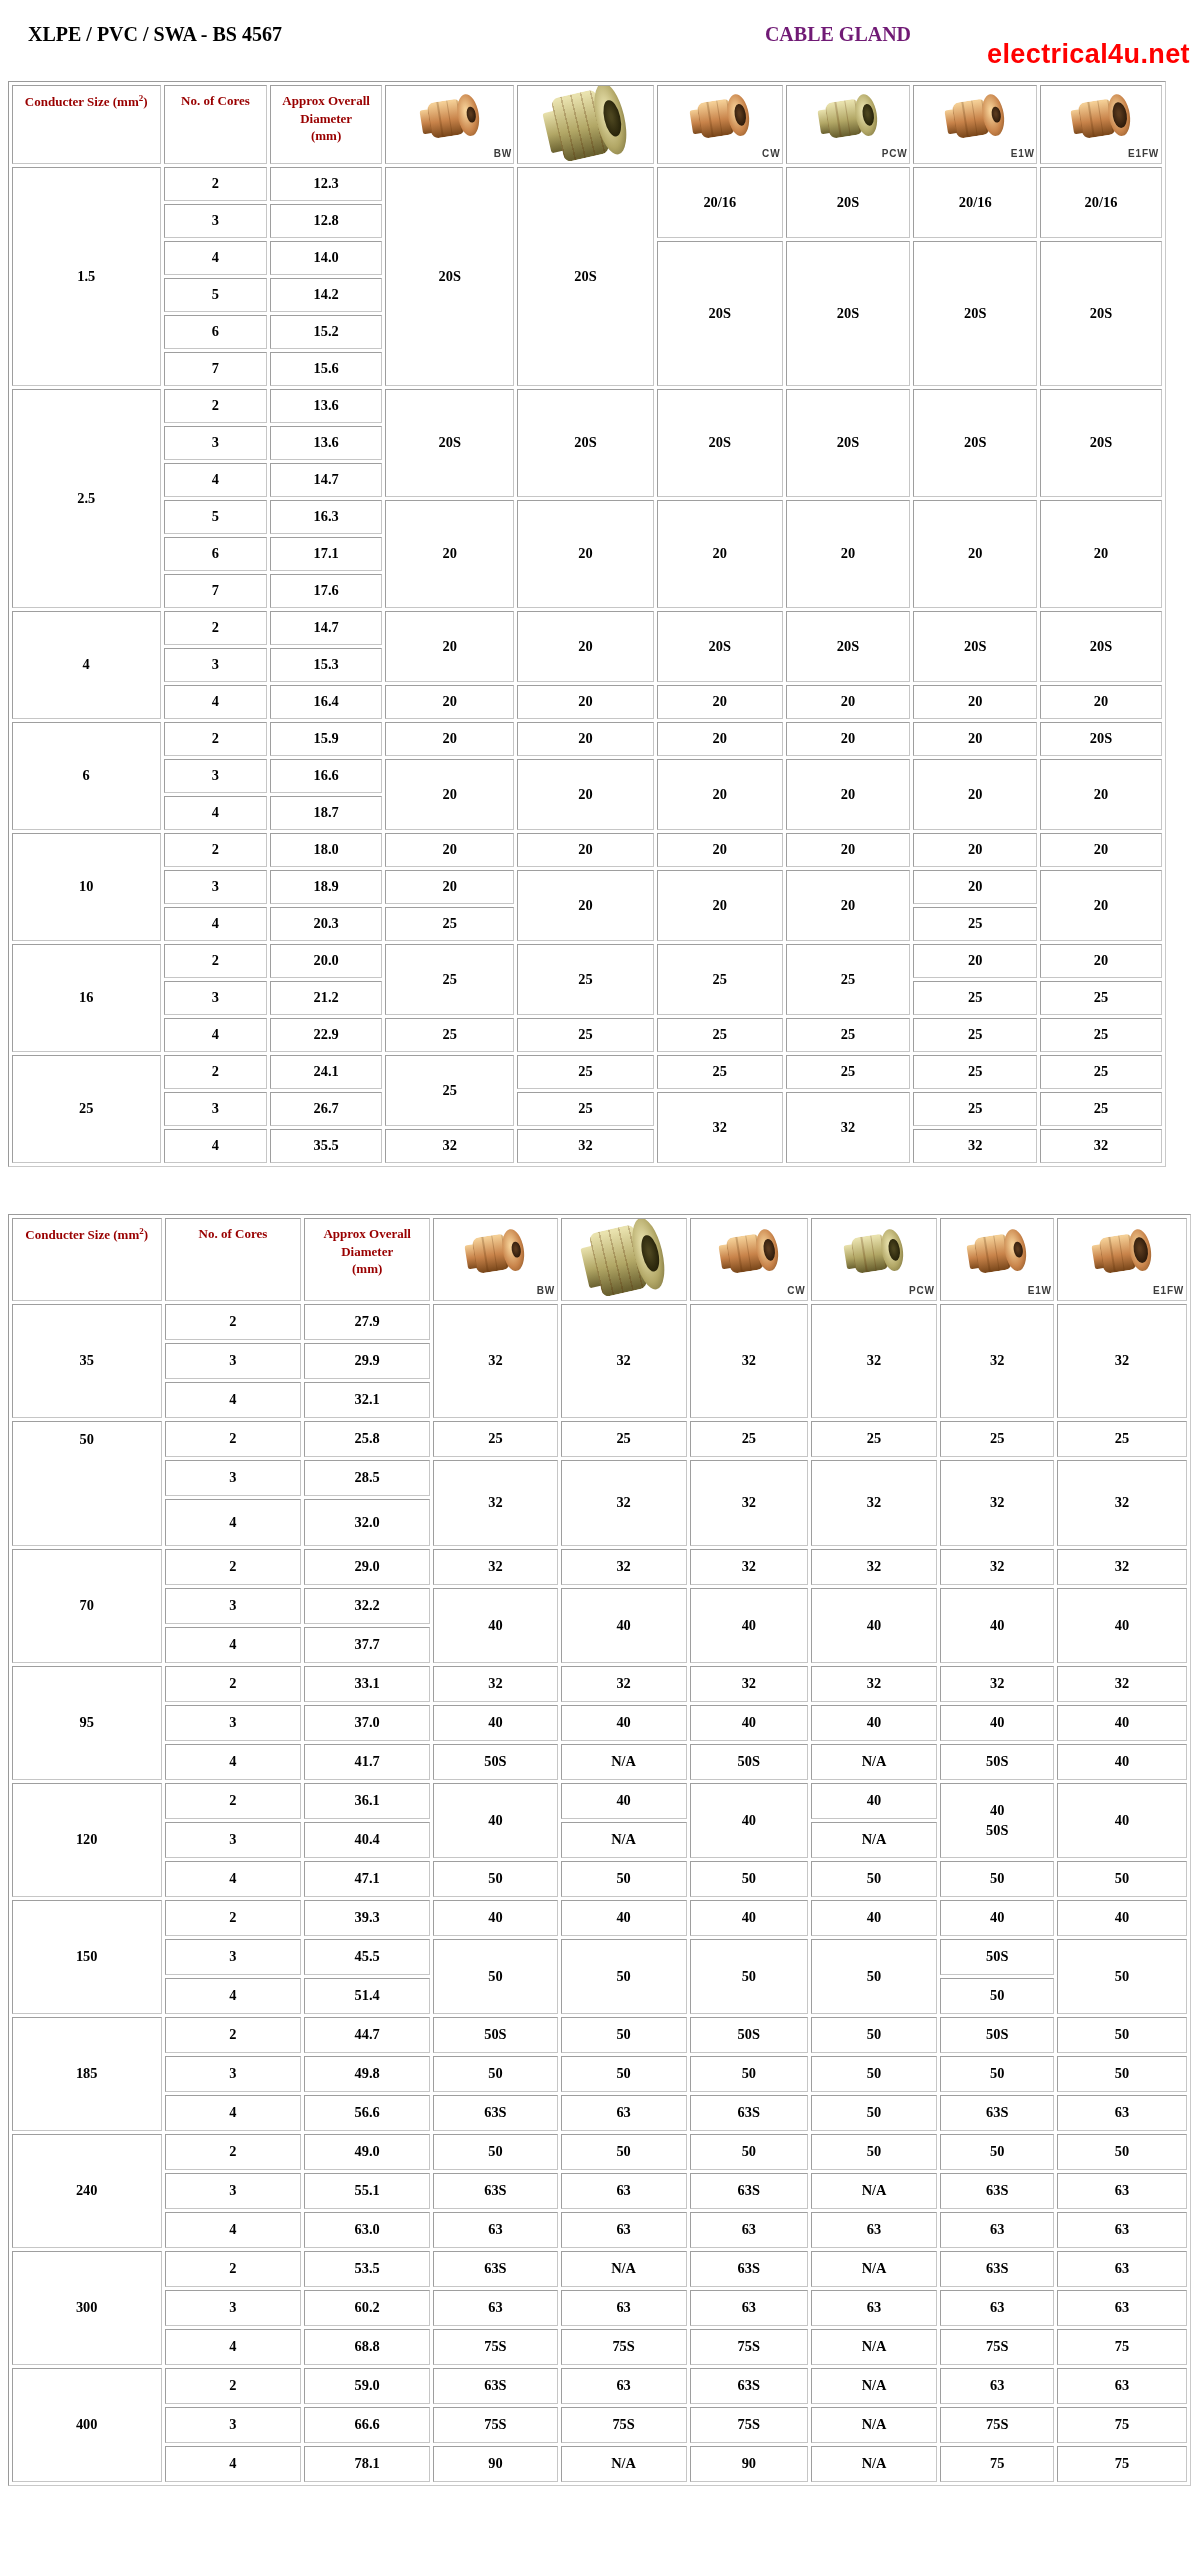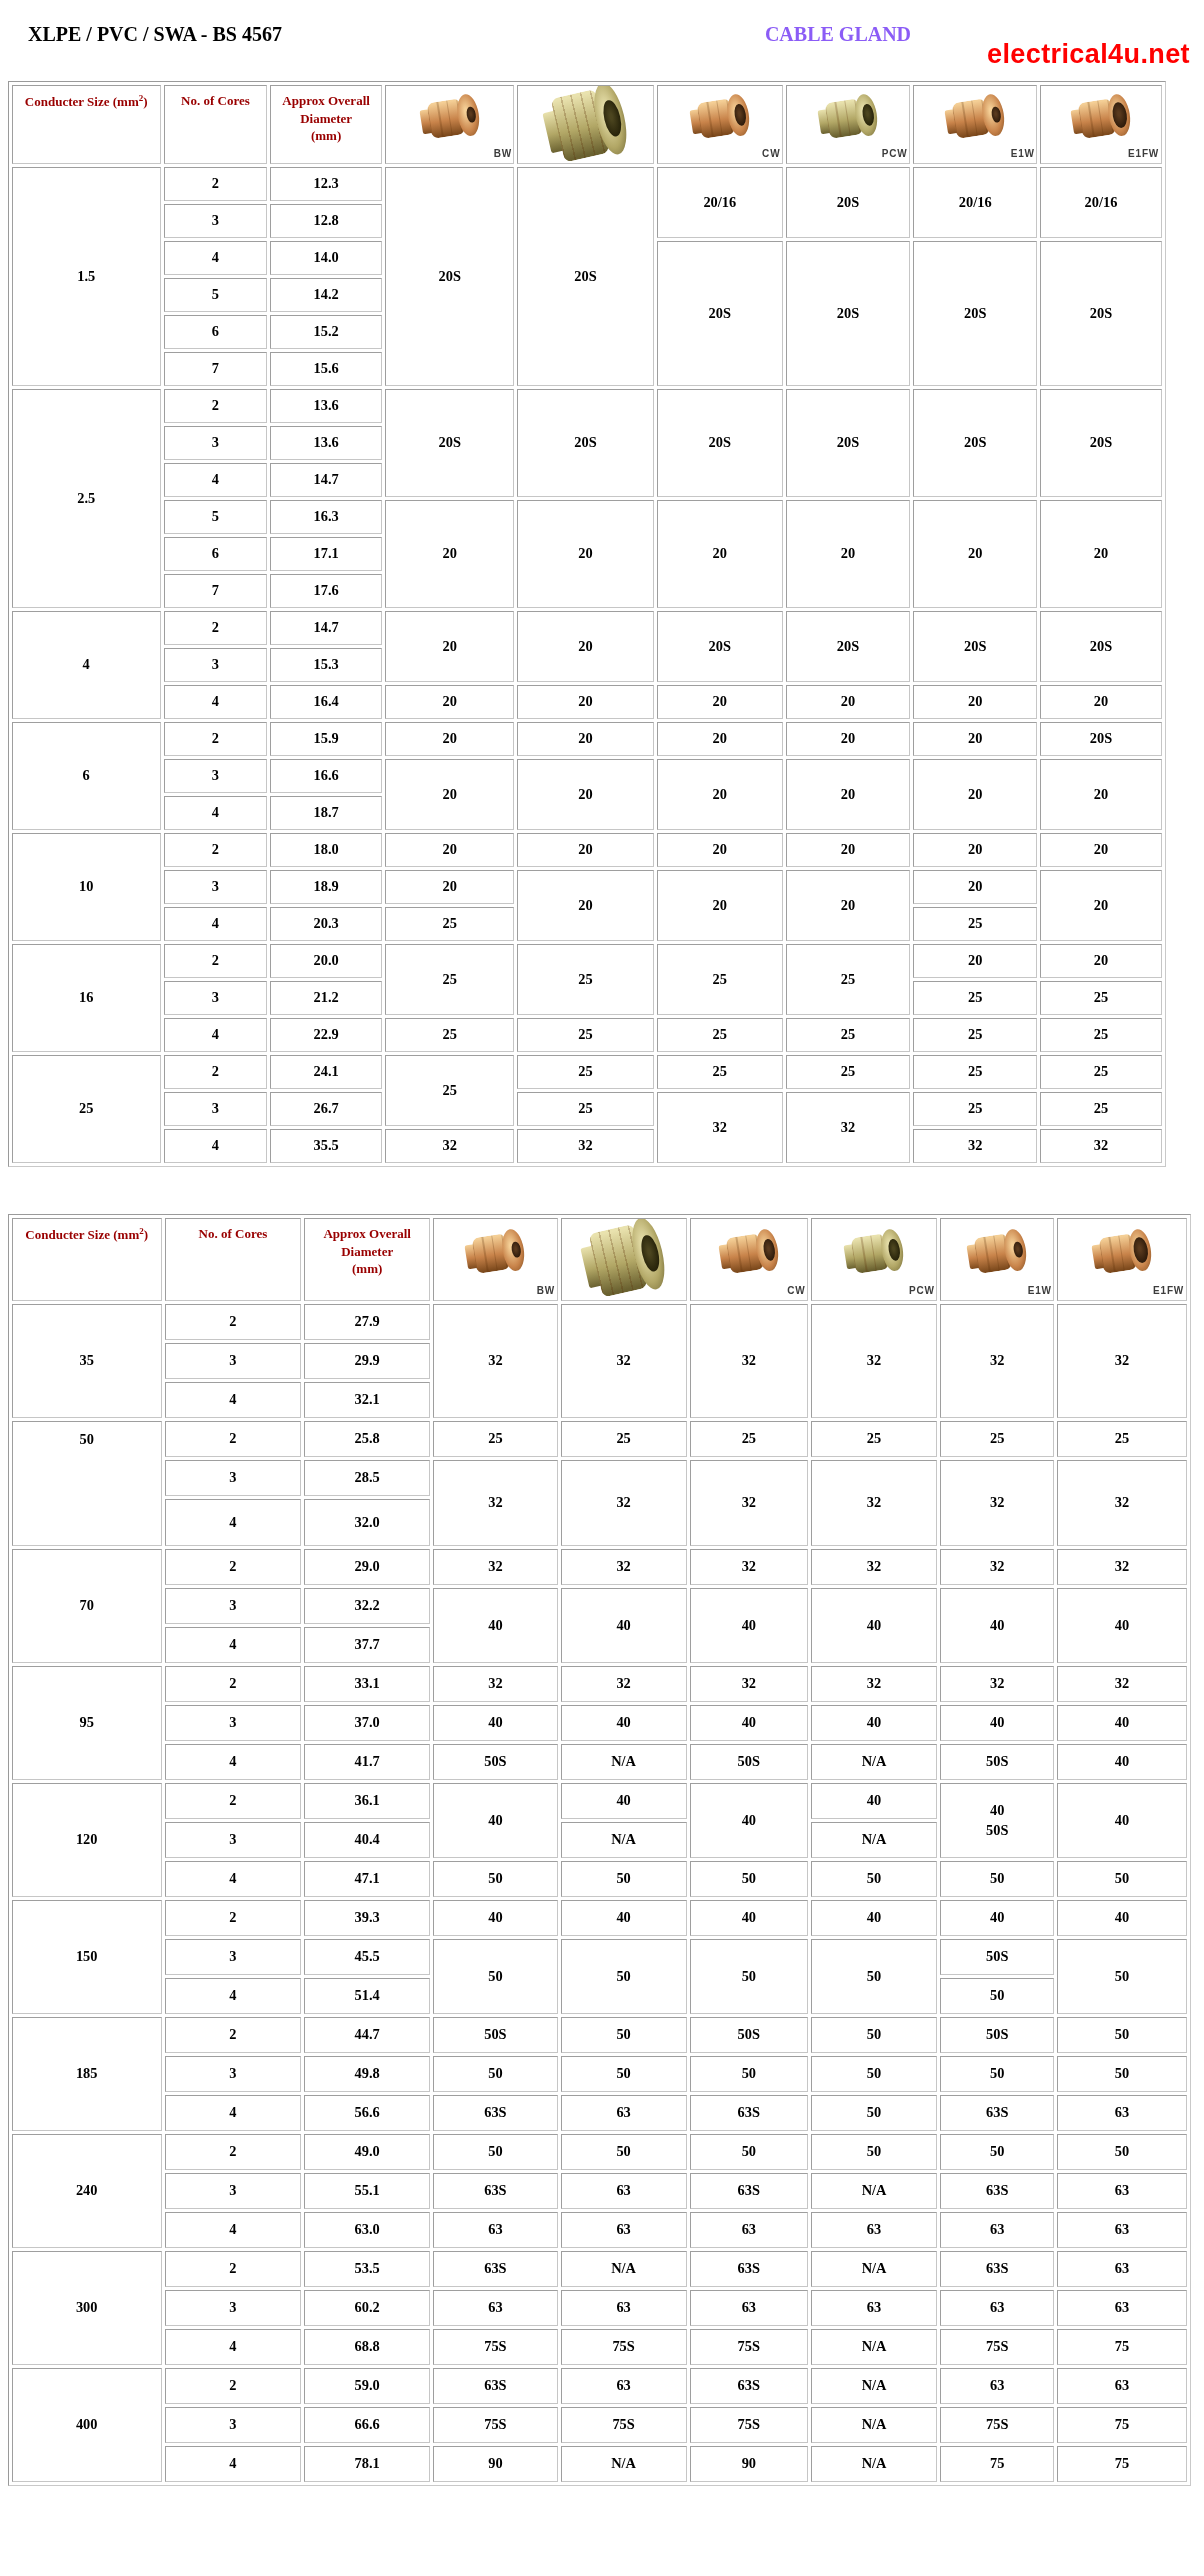--- a/index.html
+++ b/index.html
@@ -16,21 +16,21 @@
     color:#ff0000;font-weight:bold;font-size:27px;letter-spacing:0.4px;
     font-family:"Liberation Sans",sans-serif;
   }
   .headings{position:relative;height:35px;margin-top:23px;}
   .heading-left{
     position:absolute;left:28px;top:0;
     font-family:"Liberation Serif",serif;font-weight:bold;font-size:20px;color:#000;
   }
   .heading-center{
     position:absolute;left:838px;top:0;transform:translateX(-50%);
-    font-family:"Liberation Serif",serif;font-weight:bold;font-size:20px;color:#8b5cf6;
+    font-family:"Liberation Serif",serif;font-weight:bold;font-size:20px;color:#701a75;
   }
 
   
   table.sel{
     margin:23px 0 0 7.6px;
     border-collapse:separate;border-spacing:3px;table-layout:fixed;
     background:#fff;
     border:1.5px solid;border-color:#9a9a9a #c9c9c9 #c9c9c9 #9a9a9a;
   }
   table.t1{width:1158px;}

